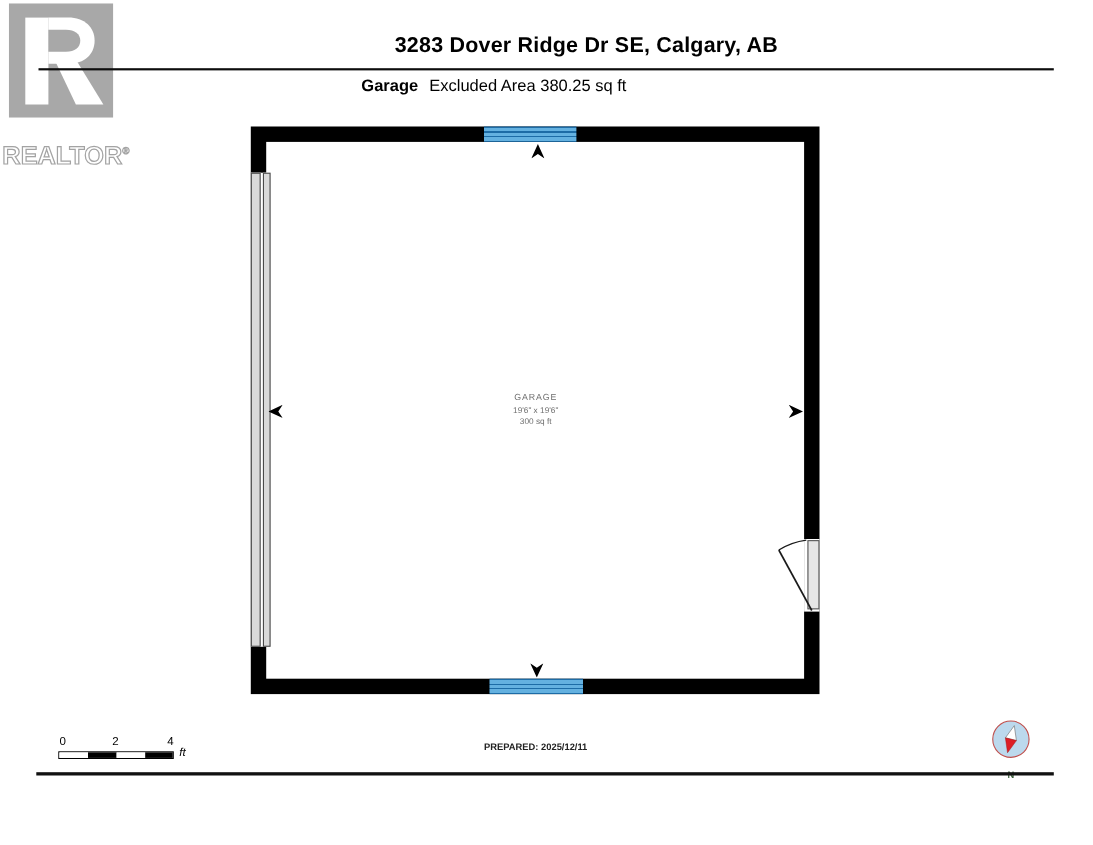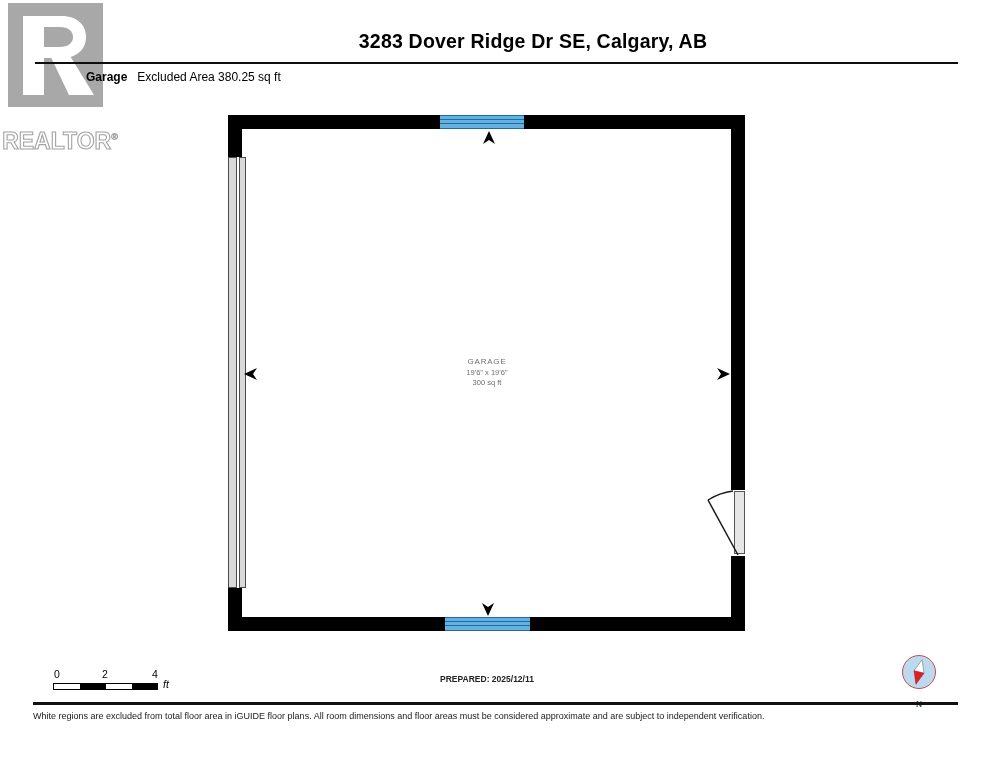--- a/index.html
+++ b/index.html
@@ -3,21 +3,21 @@
 <meta charset="utf-8">
 <style>
   html,body{margin:0;padding:0;background:#fff;}
   #page{position:relative;width:994px;height:768px;background:#ffffff;overflow:hidden;
         font-family:"Liberation Sans", sans-serif;color:#000;}
   .abs{position:absolute;}
 
   
   #title{left:0;top:30px;width:994px;text-align:center;font-size:19.5px;font-weight:bold;letter-spacing:.2px;padding-left:36px;}
   #header-divider{left:35px;top:62px;width:923px;height:2px;background:#0d0d0d;z-index:5;}
-  #subheader{left:0;top:70px;width:812px;box-sizing:border-box;padding-left:86px;text-align:left;font-size:12px;}
+  #subheader{left:0;top:70px;width:812px;box-sizing:border-box;padding-left:86px;text-align:center;font-size:15px;}
   #subheader .floor{font-weight:bold;margin-right:10px;}
 
   
   #realtor-logo{left:8px;top:3px;}
   #realtor-word{left:0px;top:104px;width:120px;text-align:center;font-size:23px;font-weight:bold;
       color:#fff;-webkit-text-stroke:1.1px #a3a3a3;letter-spacing:0px;margin-top:24px;}
   @supports not (-webkit-text-stroke: 1px black){ #realtor-word{color:#a3a3a3;} }
   #realtor-word sup{font-size:9px;-webkit-text-stroke:.6px #a3a3a3;}
 
   
@@ -132,15 +132,14 @@
     <svg width="32" height="32" viewBox="0 0 34 34">
       <g transform="rotate(14 17 17)">
         <polygon points="17,3.5 22.5,17 11.5,17" fill="#ffffff" stroke="#777" stroke-width="0.6"></polygon>
         <polygon points="17,30.5 22.5,17 11.5,17" fill="#dd1f26" stroke="#a01010" stroke-width="0.4"></polygon>
       </g>
     </svg>
   </div>
   <div id="compass-n" class="abs">N</div>
 
   <div id="footer-divider" class="abs"></div>
-  <div id="disclaimer" class="abs">White regions are excluded from total floor area in iGUIDE floor plans. All room dimensions and floor areas must be considered approximate and are subject to independent verification.</div>
 
 </div>
 
 </body></html>

